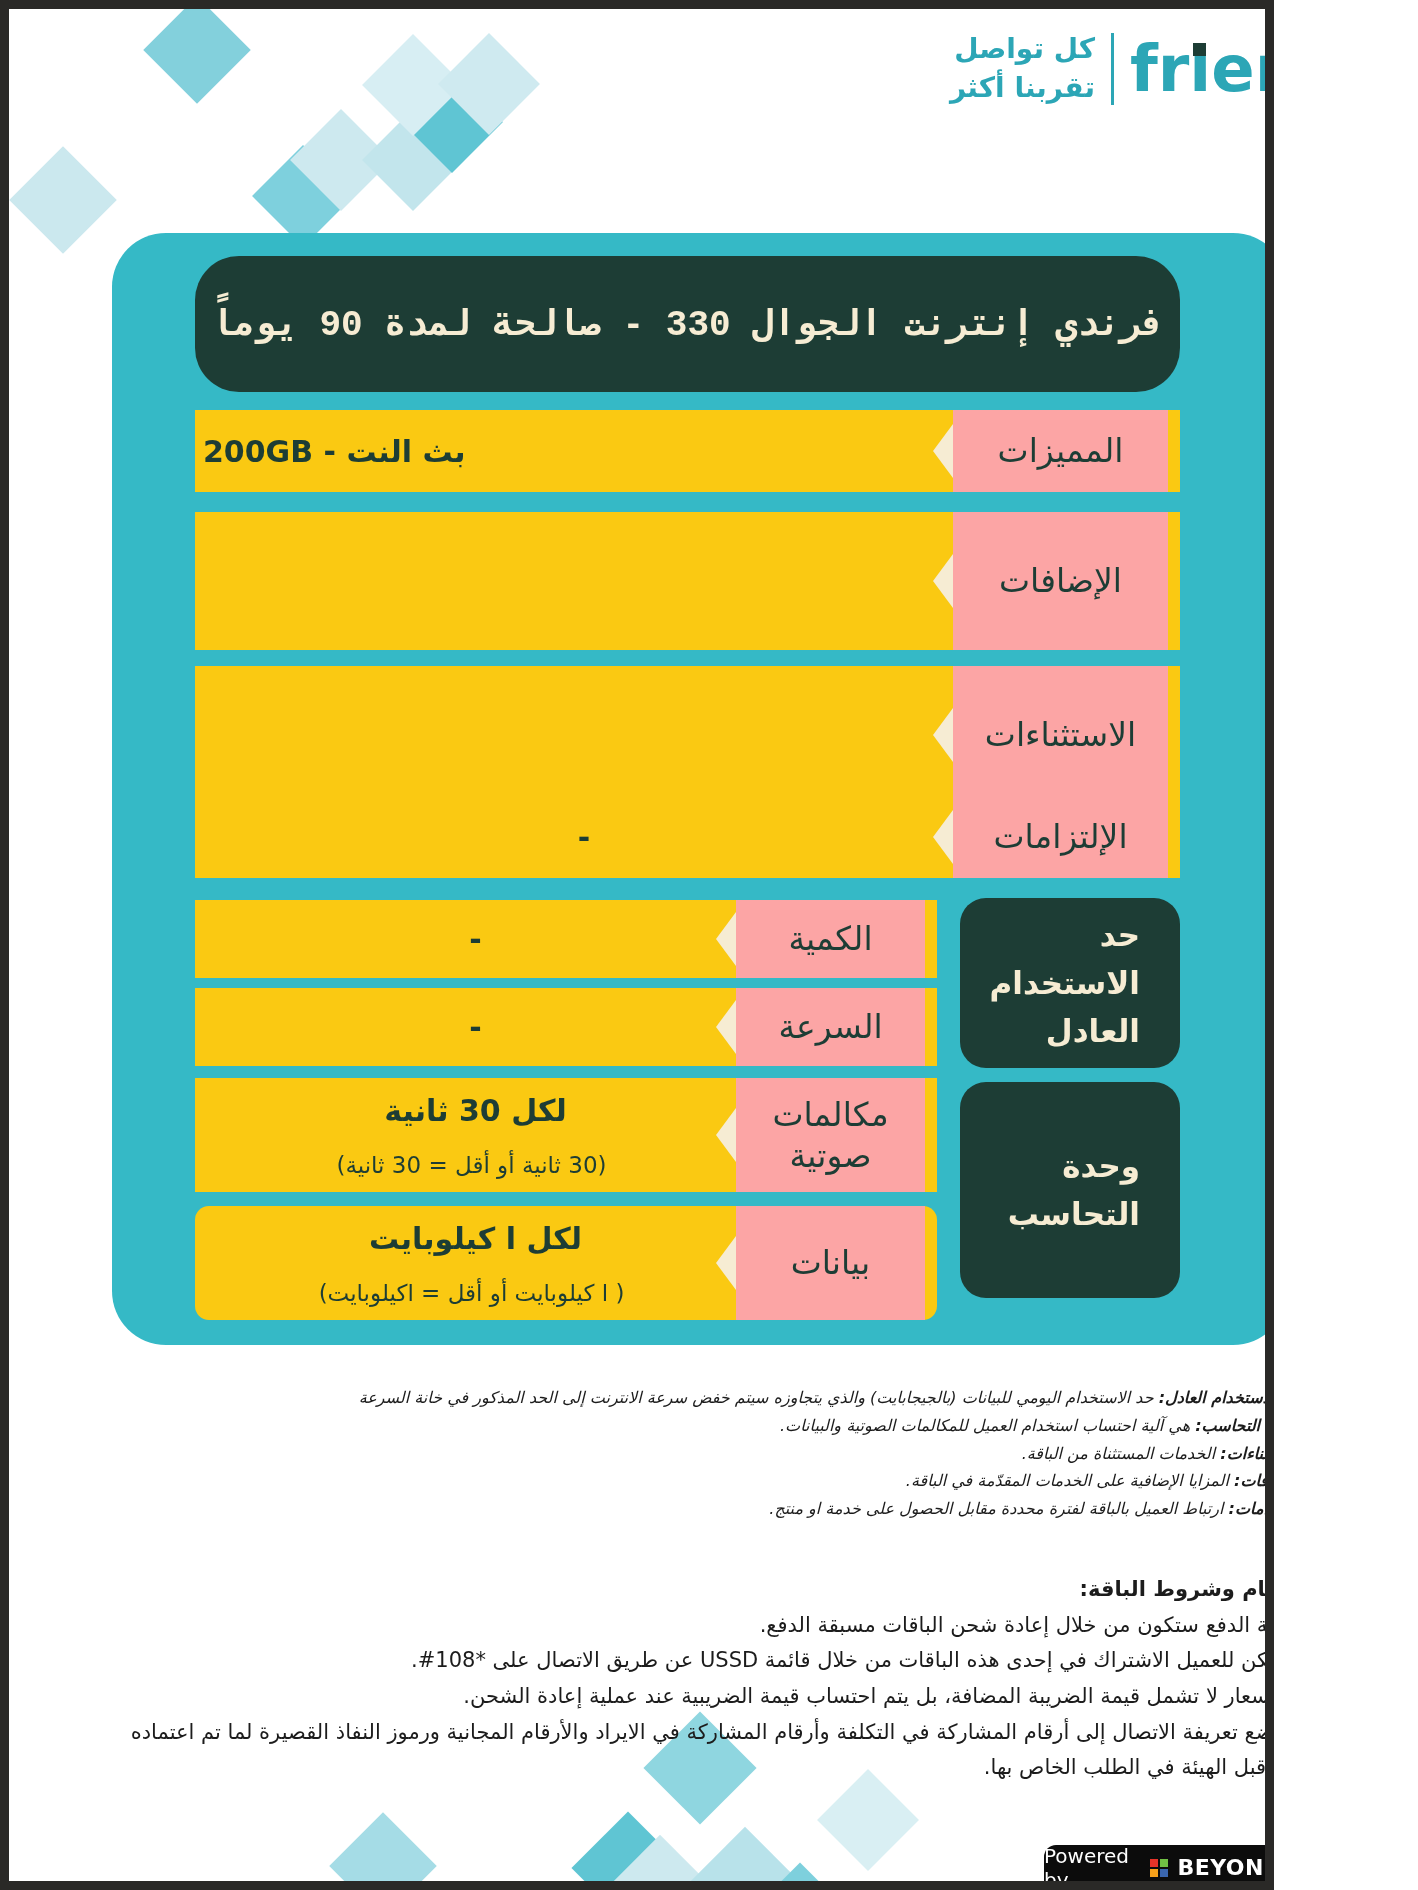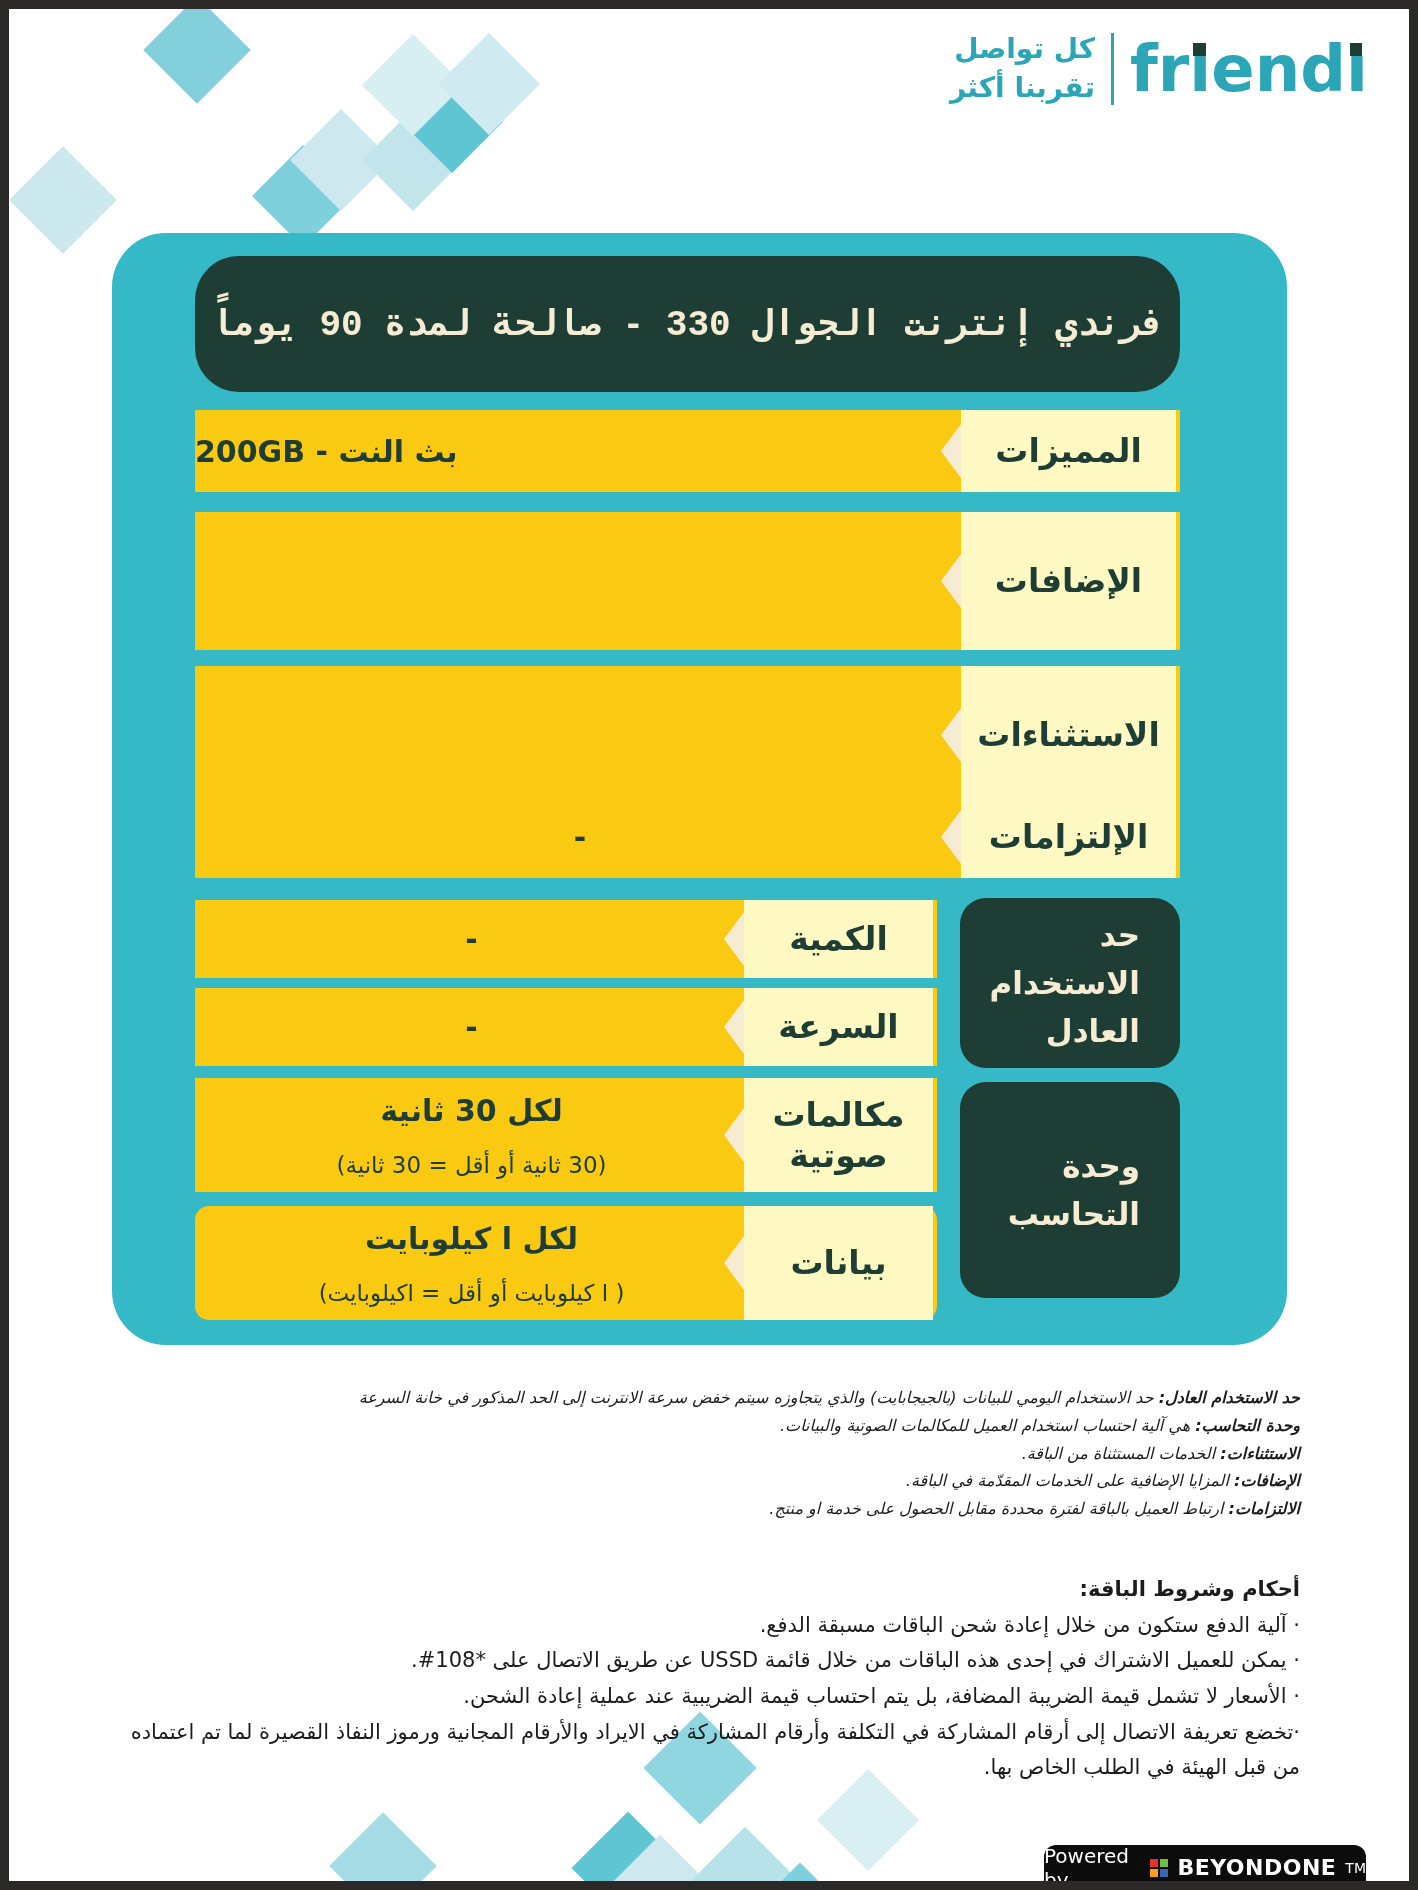--- a/index.html
+++ b/index.html
@@ -1,16 +1,16 @@
 <!DOCTYPE html>
 <html><head>
 <meta charset="utf-8">
 <style>
   html,body{margin:0;padding:0;background:#ffffff;}
-  .page{position:relative;width:1418px;height:1890px;background:#ffffff;overflow:hidden;
+  .page{position:relative;width:1274px;height:1890px;background:#ffffff;overflow:hidden;
         font-family:"DejaVu Sans",sans-serif;}
   .frame{position:absolute;inset:0;border:9px solid #2a2927;pointer-events:none;z-index:60;}
 
   
   .dia{position:absolute;transform:rotate(45deg);z-index:1;}
 
   
   .header{position:absolute;top:30px;left:768px;width:600px;display:flex;align-items:center;
           justify-content:flex-end;gap:16px;z-index:5;}
   .tagline{color:#2ca6b6;font-weight:bold;font-size:28px;line-height:1.38;text-align:right;}
@@ -23,31 +23,31 @@
   .card{position:absolute;left:112px;top:233px;width:1175px;height:1112px;background:#35b9c6;
         border-radius:54px;z-index:2;}
   .titlebar{position:absolute;left:195px;top:256px;width:985px;height:136px;background:#1d3d35;
         border-radius:44px;display:flex;align-items:center;justify-content:center;z-index:3;}
   .titlebar span{color:#f6ecd3;font-weight:bold;font-size:36px;font-family:Liberation Mono, monospace;}
 
   
   .row{position:absolute;left:195px;background:#fac912;z-index:3;}
   .row.wide{width:985px;}
   .row.narrow{width:742px;}
-  .lab{position:absolute;top:0;bottom:0;right:4px;background:#fef9c3;display:flex;align-items:center;
-       justify-content:center;font-weight:bold;font-size:33px;color:#1d3d35;text-align:center;line-height:1.25;}
+  .lab{position:absolute;top:0;bottom:0;right:12px;background:#fca5a5;display:flex;align-items:center;
+       justify-content:center;font-weight:normal;font-size:33px;color:#1d3d35;text-align:center;line-height:1.25;}
   .row.wide .lab{width:215px;}
   .row.narrow .lab{width:189px;}
   .lab::before{content:"";position:absolute;right:100%;top:50%;transform:translateY(-50%);
        border-top:27px solid transparent;border-bottom:27px solid transparent;border-right:20px solid #f6ecd3;}
   .valwrap{position:absolute;top:0;bottom:0;left:0;display:flex;flex-direction:column;align-items:center;
        justify-content:center;color:#1d3d35;}
   .row.wide .valwrap{right:215px;}
   .row.narrow .valwrap{right:189px;}
-  .valwrap .val{font-weight:bold;font-size:30px;}
+  .valwrap .val{font-weight:bold;font-size:30px;padding-left:8px;}
   .valwrap .sub{font-size:23px;margin-top:24px;}
   .r1 .valwrap{align-items:flex-end;padding-right:40px;}
 
   
   .gblock{position:absolute;left:960px;width:220px;background:#1d3d35;border-radius:26px;
        color:#f6ecd3;display:flex;align-items:center;z-index:3;
        font-weight:bold;font-size:31px;line-height:1.55;text-align:right;padding:0 40px 0 22px;box-sizing:border-box;}
 
   
   .notes{position:absolute;left:118px;top:1384px;width:1182px;text-align:right;color:#1c1c1c;

